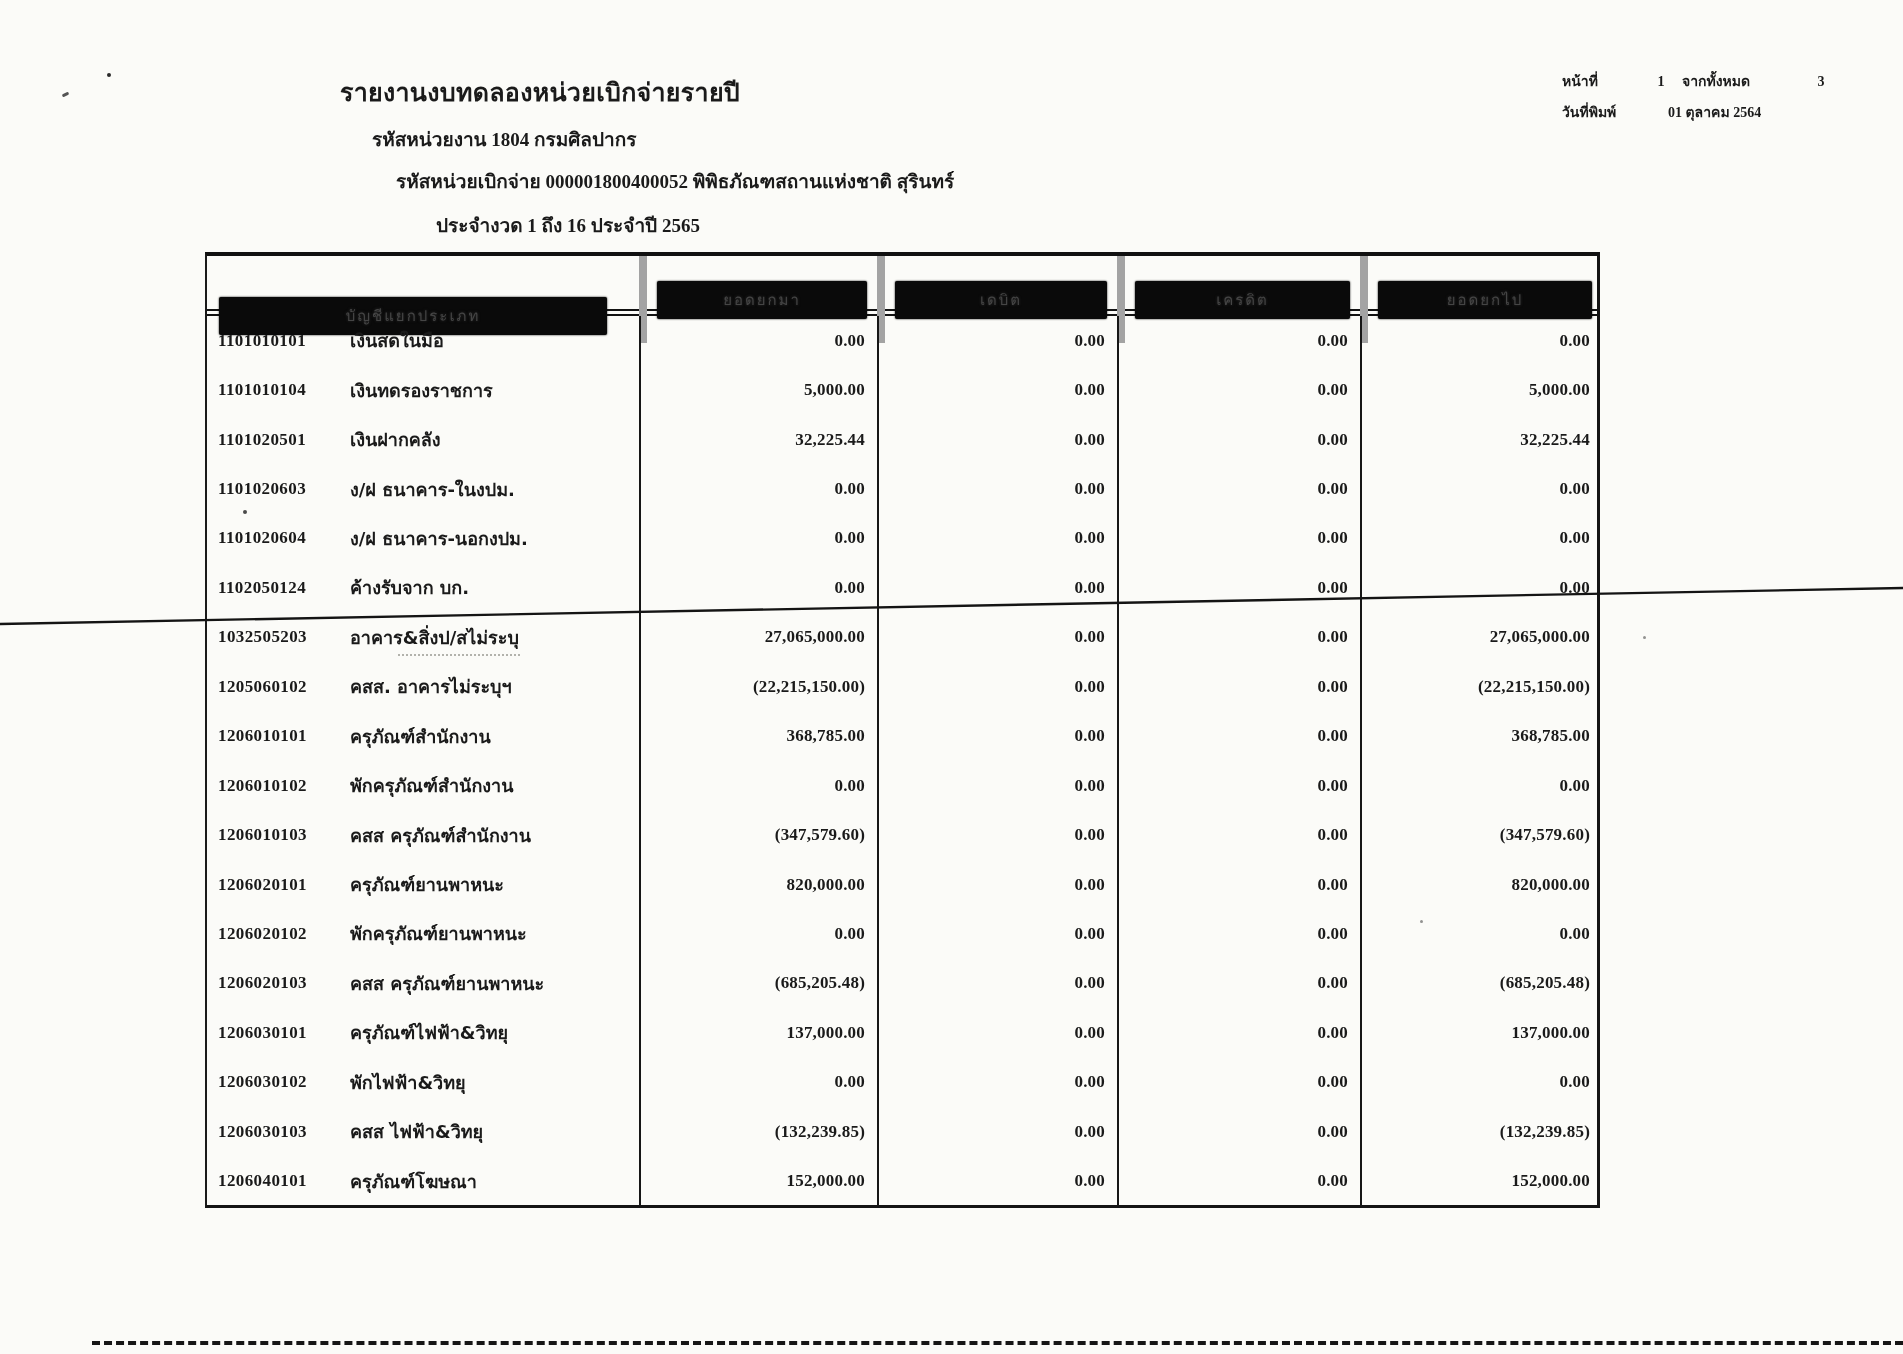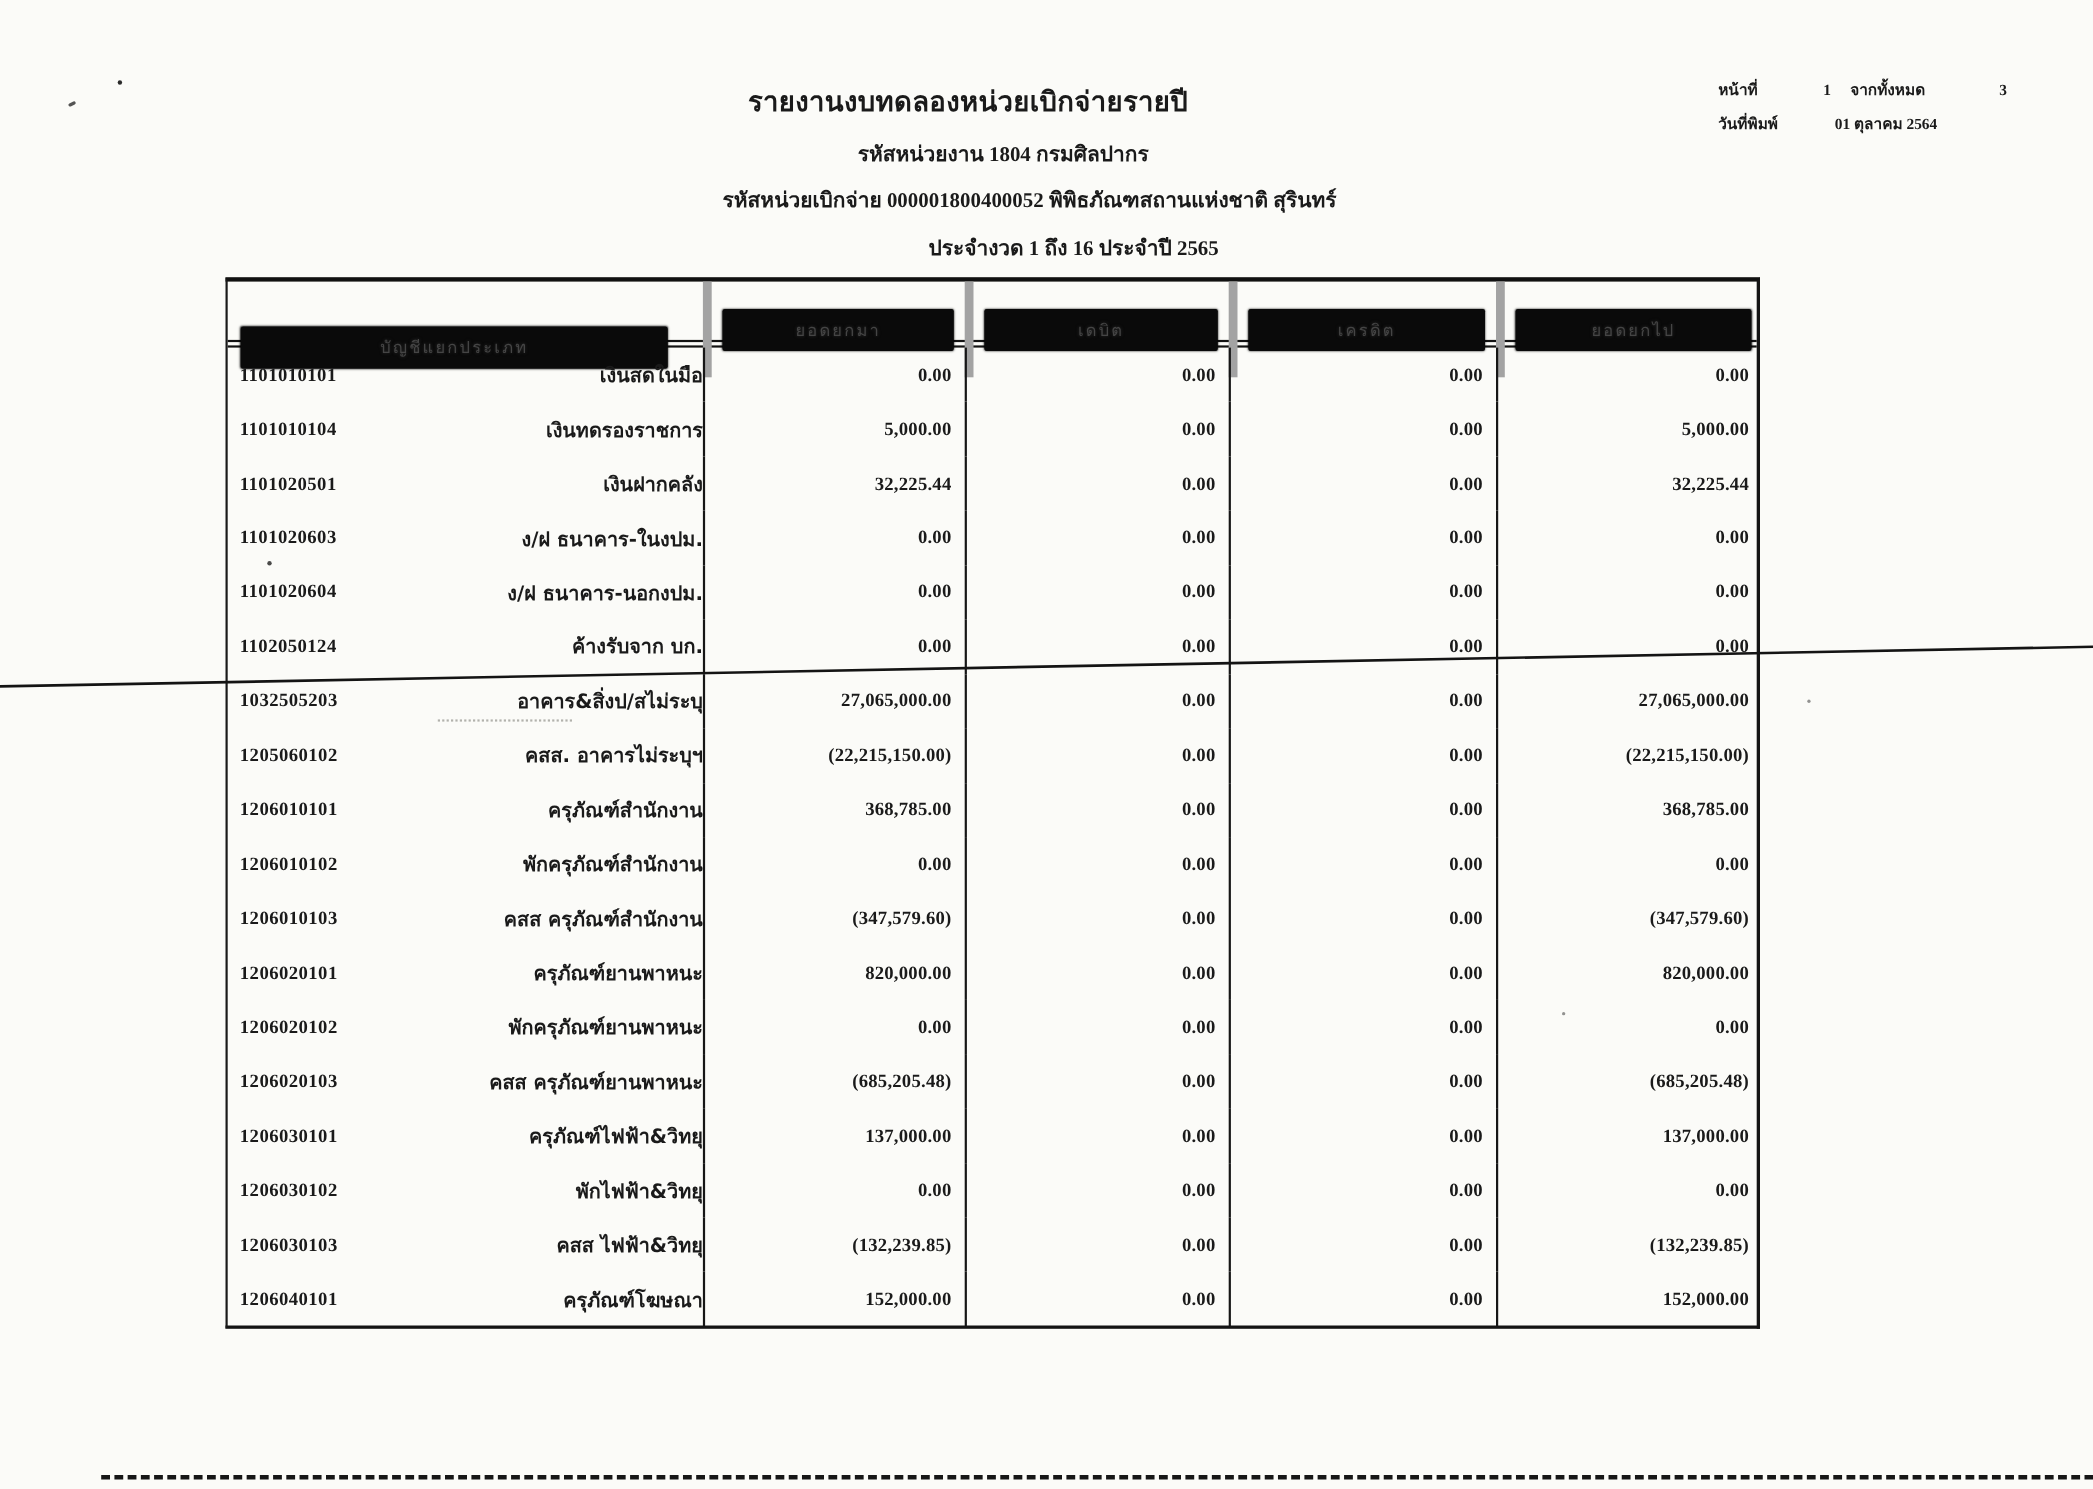--- a/index.html
+++ b/index.html
@@ -5,21 +5,21 @@
   html,body{margin:0;padding:0;}
   body{
     width:1903px;height:1354px;position:relative;overflow:hidden;
     background:#fbfbf8;
     font-family:"Liberation Serif","DejaVu Serif",serif;
     color:#1a1a1a;
   }
   .page{position:absolute;inset:0;}
 
   
-  .center-head{position:absolute;left:340px;top:72px;width:1080px;text-align:center;}
+  .center-head{position:absolute;left:340px;top:72px;width:1080px;}
   .center-head .title{font-size:25px;font-weight:700;letter-spacing:.3px;}
   .center-head .sub{font-size:19px;font-weight:700;margin-top:12px;}
   .sub.s1{transform:translateX(32px);}
   .sub.s2{transform:translateX(56px);}
   .sub.s3{transform:translateX(96px);margin-top:14px;}
 
   
   .meta{position:absolute;left:1562px;top:70px;width:330px;font-size:14px;font-weight:700;}
   .meta .mrow{display:flex;align-items:baseline;margin-bottom:9px;}
   .meta .lbl1{width:78px;}
@@ -53,21 +53,21 @@
     text-shadow:0 0 3px #303030;font-weight:400;user-select:none;
   }
 
   .tbody{position:relative;}
   .trow{
     display:grid;grid-template-columns:432px 238px 240px 243px 242px;
     height:49.44px;box-sizing:border-box;
   }
   .c{height:100%;display:flex;align-items:center;box-sizing:border-box;overflow:hidden;}
   .c + .c{border-left:2px solid #161616;}
-  .c1{padding-left:11px;justify-content:space-between;}
+  .c1{padding-left:11px;}
   .code{
     display:inline-block;width:112px;font-size:17px;font-weight:700;letter-spacing:.4px;
   }
   .acc-name{
     margin-left:20px;font-size:18px;font-weight:700;
     font-family:"DejaVu Sans","Liberation Serif",sans-serif;
   }
   .num{justify-content:flex-end;padding-right:12px;font-size:17px;font-weight:700;letter-spacing:.2px;}
 
   

